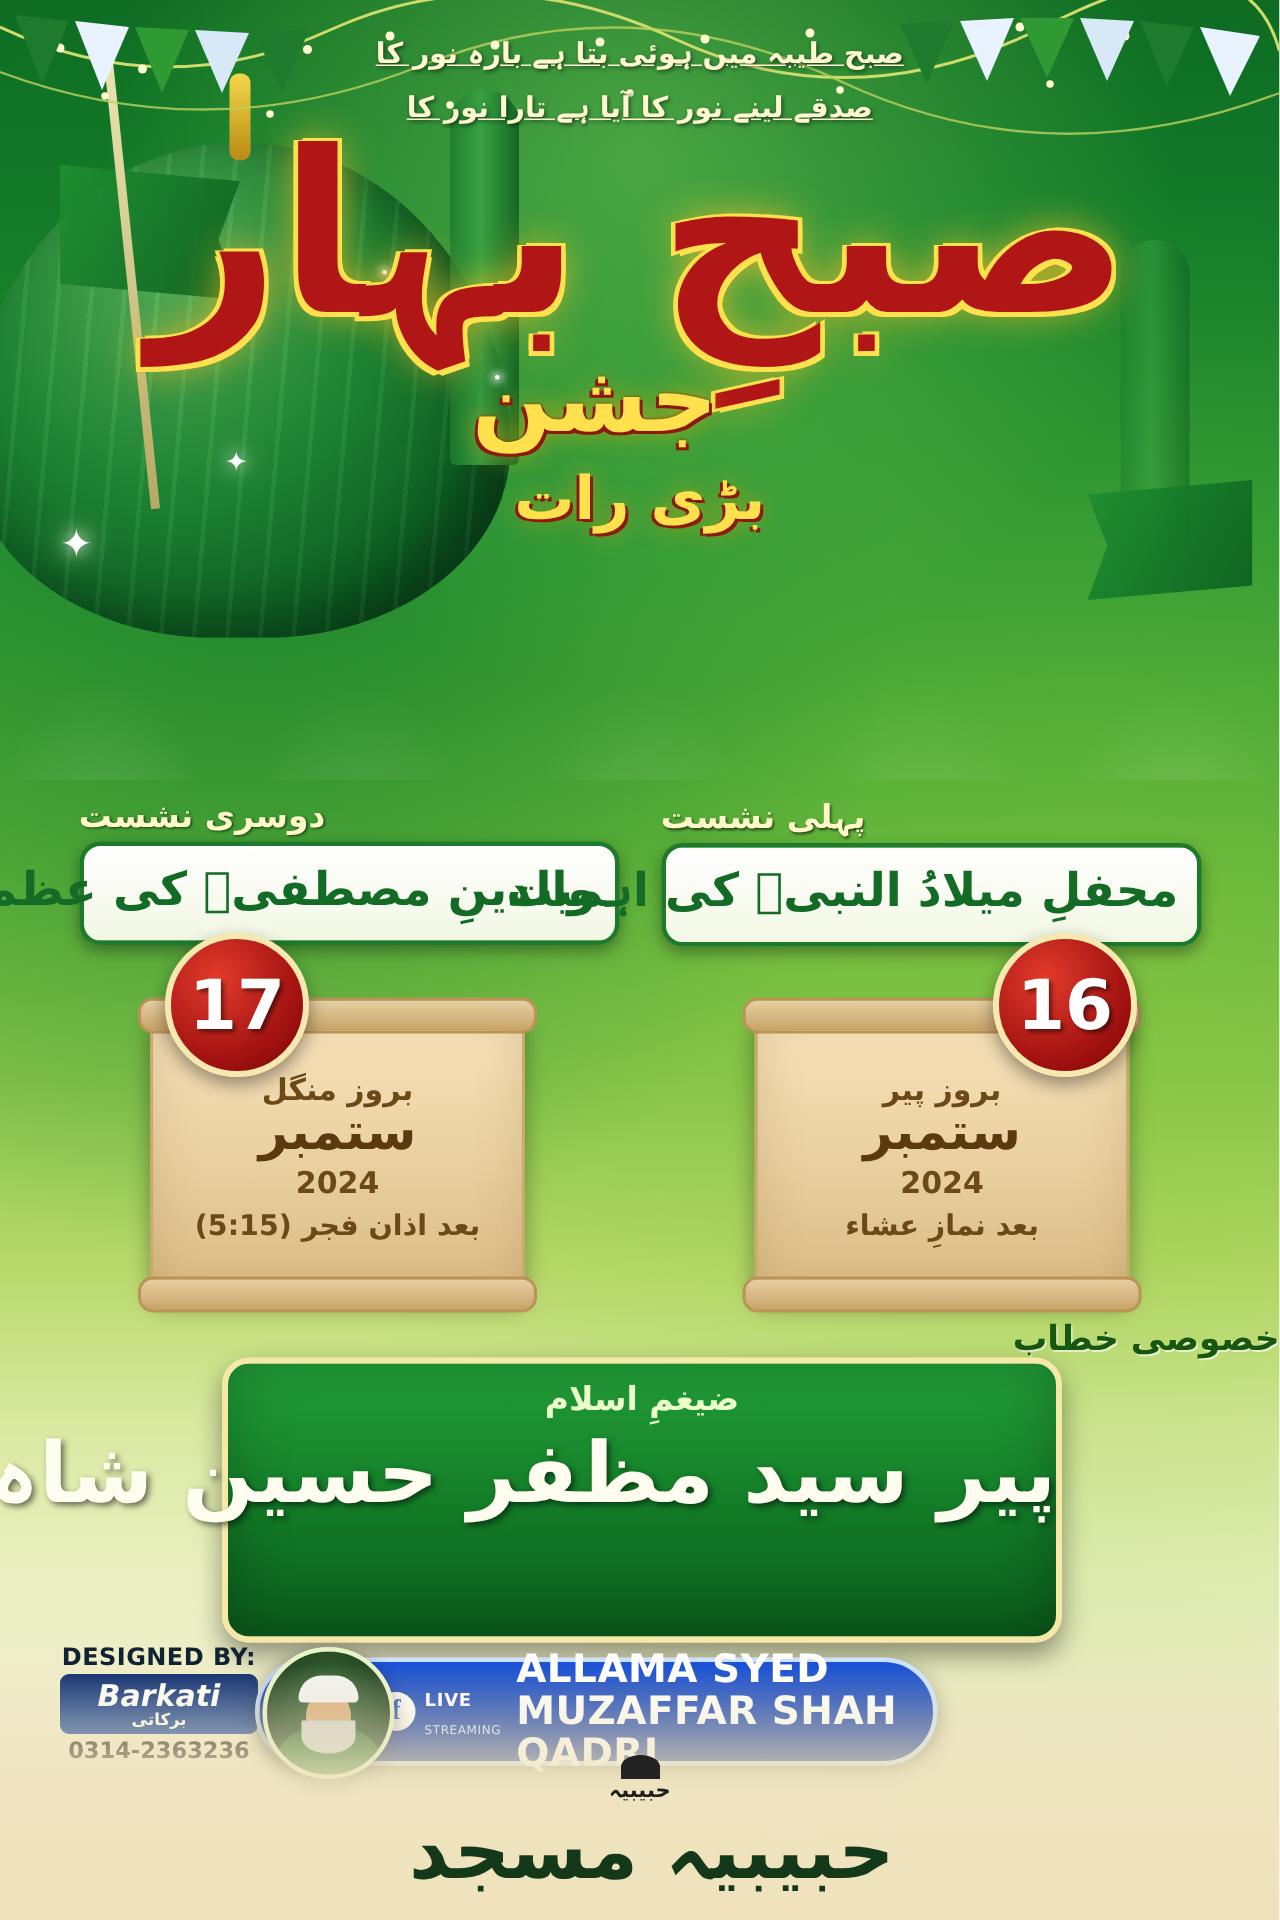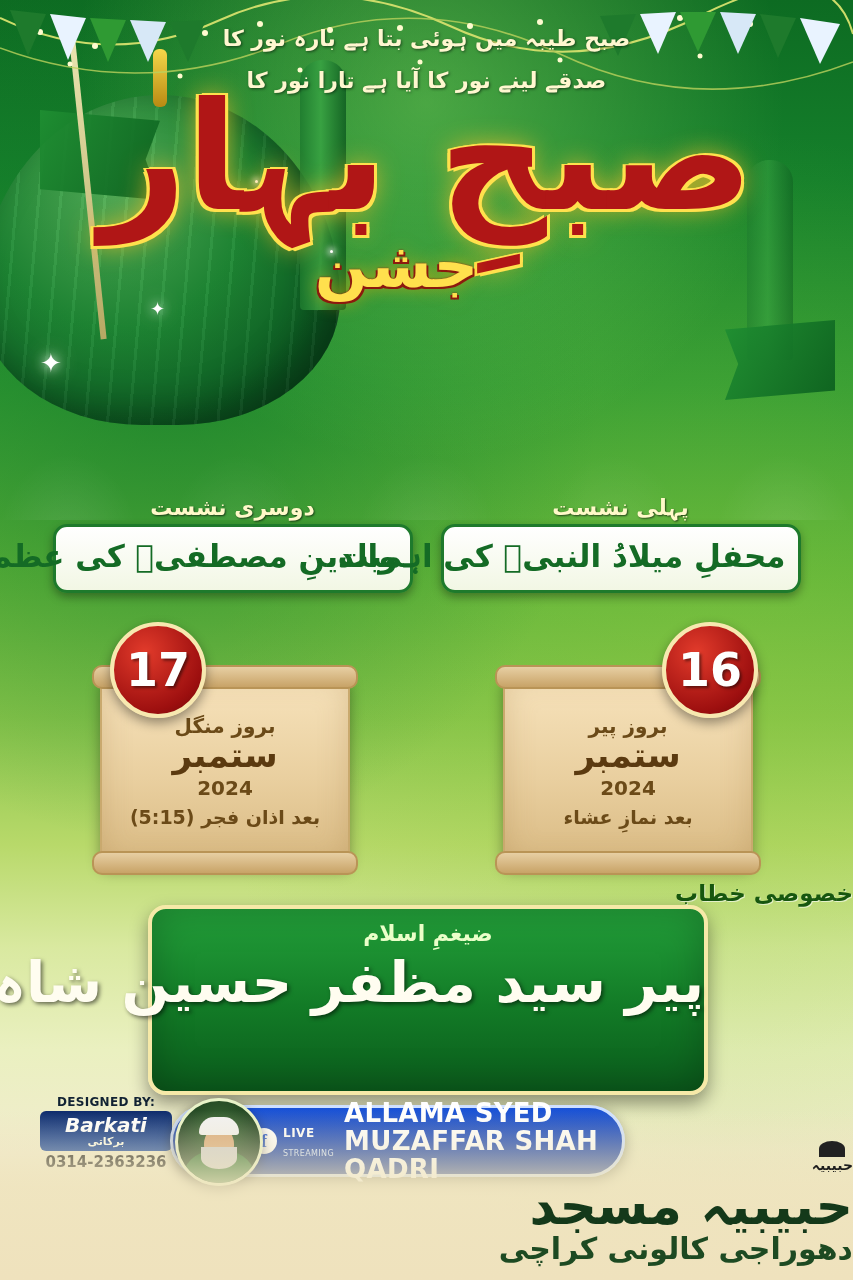--- a/index.html
+++ b/index.html
@@ -97,23 +97,24 @@
   
   .urdu {
     direction: rtl;
     font-family: "DejaVu Sans", sans-serif;
     font-weight: bold;
   }
   .top-couplet {
     position: absolute; top: 18px; left: 0; right: 0;
     text-align: center;
     color: #fff7d0;
-    font-size: 22px; line-height: 1.9;
+    font-size: 19px; line-height: 1.9;
     text-shadow: 1px 1px 3px rgba(0,0,0,.55);
     letter-spacing: .5px;
+    text-decoration: underline;
   }
   .top-couplet div { white-space: nowrap; }
 
   .title-wrap {
     position: absolute; top: 120px; left: 0; right: 0;
     text-align: center;
   }
   .title-jashn {
     color: #ffe04d;
     font-size: 62px;
@@ -137,21 +138,21 @@
     font-size: 40px;
     margin-top: 8px;
     text-shadow: 2px 2px 0 #8d1a0f, -2px 1px 0 #8d1a0f, 0 0 16px rgba(255,170,0,.6);
   }
 
   
   .sessions {
     position: absolute; top: 495px; left: 0; right: 0;
     display: flex; flex-direction: row-reverse; justify-content: center; gap: 28px;
   }
-  .session { width: 360px; text-align: center; }
+  .session { width: 360px; text-align: left; margin-top: 37px; }
   .session-tag {
     color: #fff9c9; font-size: 22px; text-shadow: 1px 1px 2px rgba(0,0,0,.6);
     margin-bottom: 4px;
   }
   .session-box {
     background: linear-gradient(180deg,#ffffff,#f2f7e4);
     border: 3px solid #1e7a2c;
     border-radius: 14px;
     box-shadow: 0 4px 10px rgba(0,0,0,.35);
     padding: 10px 12px 14px;
@@ -220,21 +221,21 @@
   .speaker-name {
     color: #fffdf0; font-size: 56px; line-height: 1.25; margin-top: 2px;
     text-shadow: 2px 2px 4px rgba(0,0,0,.55);
     white-space: nowrap;
   }
 
   
   .designer {
     position: absolute; left: 40px; top: 1095px; width: 132px; text-align: center;
   }
-  .designer-label { font-size: 12px; font-weight: bold; color: #123; letter-spacing: .3px; }
+  .designer-label { font-size: 16px; font-weight: bold; color: #123; letter-spacing: .3px; }
   .designer-card {
     margin-top: 2px;
     background: linear-gradient(180deg,#0c2a6b,#10419e);
     border-radius: 6px; padding: 4px 2px 3px;
   }
   .designer-name { color: #fff; font-size: 20px; font-style: italic; font-weight: bold; line-height: 1; }
   .designer-urdu { color: #ffe; font-size: 11px; }
   .designer-phone { font-size: 15px; font-weight: bold; color: #111; margin-top: 2px; }
 
   
@@ -283,21 +284,21 @@
     background: #cfcfcf;
   }
   .speaker-photo .body {
     position: absolute; left: 50%; bottom: 0; transform: translateX(-50%);
     width: 74px; height: 32px; border-radius: 30px 30px 0 0;
     background: #2b6f2f;
   }
 
   
   .footer {
-    position: absolute; left: 0; right: 0; bottom: 14px; text-align: right;
+    position: absolute; left: 0; right: 0; bottom: 14px; text-align: center;
   }
   .footer-logo {
     display: inline-block; color: #1d1d1d; font-size: 14px; line-height: 1.05;
     margin-bottom: 2px;
   }
   .footer-logo .dome-mini {
     width: 26px; height: 16px; margin: 0 auto 1px;
     background: #222; border-radius: 50% 50% 0 0;
   }
   .footer-name {
@@ -378,20 +379,21 @@
   </div>
 
   <div class="top-couplet urdu">
     <div>صبح طیبہ میں ہوئی بتا ہے بارہ نور کا</div>
     <div>صدقے لینے نور کا آیا ہے تارا نور کا</div>
   </div>
 
   <div class="title-wrap">
     <div class="urdu title-main">صبحِ بہار</div>
     <div class="urdu title-jashn">جشن</div>
+    <div class="urdu title-sub">بڑی رات</div>
   </div>
 
   <div class="sessions">
     <div class="session">
       <div class="urdu session-tag">پہلی نشست</div>
       <div class="session-box">
         <div class="urdu line">محفلِ میلادُ النبیؐ کی اہمیت</div>
       </div>
     </div>
     <div class="session">
@@ -462,16 +464,15 @@
   </div>
 
   <div class="sand"></div>
 
   <div class="footer">
     <div class="footer-logo">
       <div class="dome-mini"></div>
       <span class="urdu">حبیبیہ</span>
     </div>
     <div class="footer-name urdu">حبیبیہ مسجد</div>
-    <div class="footer-sub urdu">دھوراجی کالونی کراچی</div>
   </div>
 
 </div>
 
 </body></html>

